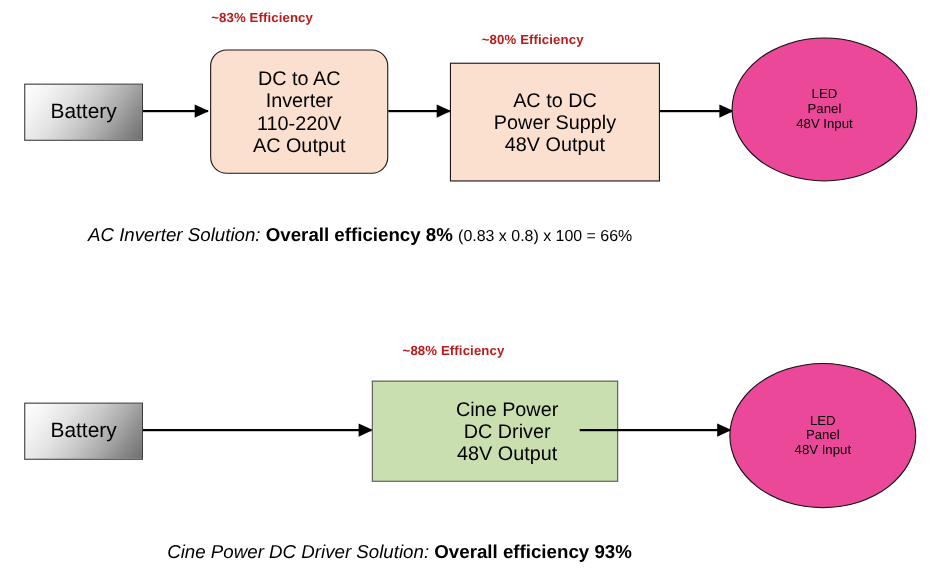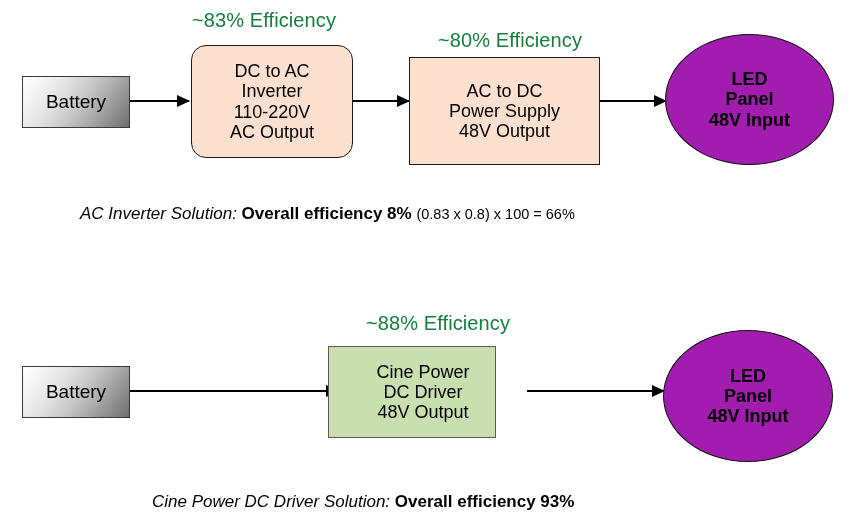--- a/index.html
+++ b/index.html
@@ -59,35 +59,34 @@
 
   
   .green {
     background: #c9dfaf;
     border: 1.4px solid #5a5a5a;
     font-size: 18px;
   }
 
   
   .ellipse {
-    background: #a21caf;
+    background: #ec4899;
     border: 1.7px solid #111111;
     border-radius: 50%;
-    font-size: 18px;
-    font-weight: bold;
+    font-size: 12px;
   }
 
   .node .line { display: block; white-space: nowrap; }
 
   
   .eff-label {
     position: absolute;
-    font-size: 20px;
-    font-weight: normal;
-    color: #15803d;
+    font-size: 12px;
+    font-weight: bold;
+    color: #b91c1c;
     white-space: nowrap;
     letter-spacing: 0.1px;
   }
 
   
   .arrow {
     position: absolute;
     height: 2px;
     background: #000000;
   }
@@ -168,21 +167,21 @@
   </div>
 
   <div class="eff-label" style="left:366px; top:312px;">~88% Efficiency</div>
 
   <div class="node battery" style="left:22px; top:366px; width:108px; height:52px;">
     <span class="line">Battery</span>
   </div>
 
   <div class="arrow" style="left:130px; top:390px; width:208px;"></div>
 
-  <div class="node green" style="left:328px; top:346px; width:168px; height:92px;padding-left:22px;">
+  <div class="node green" style="left:338px; top:346px; width:224px; height:92px;padding-left:22px;">
     <span class="line">Cine Power</span>
     <span class="line">DC Driver</span>
     <span class="line">48V Output</span>
   </div>
 
   <div class="arrow" style="left:527px; top:390px; width:137px;"></div>
 
   <div class="node ellipse" style="left:663px; top:330px; width:170px; height:132px;">
     <span class="line">LED</span>
     <span class="line">Panel</span>

